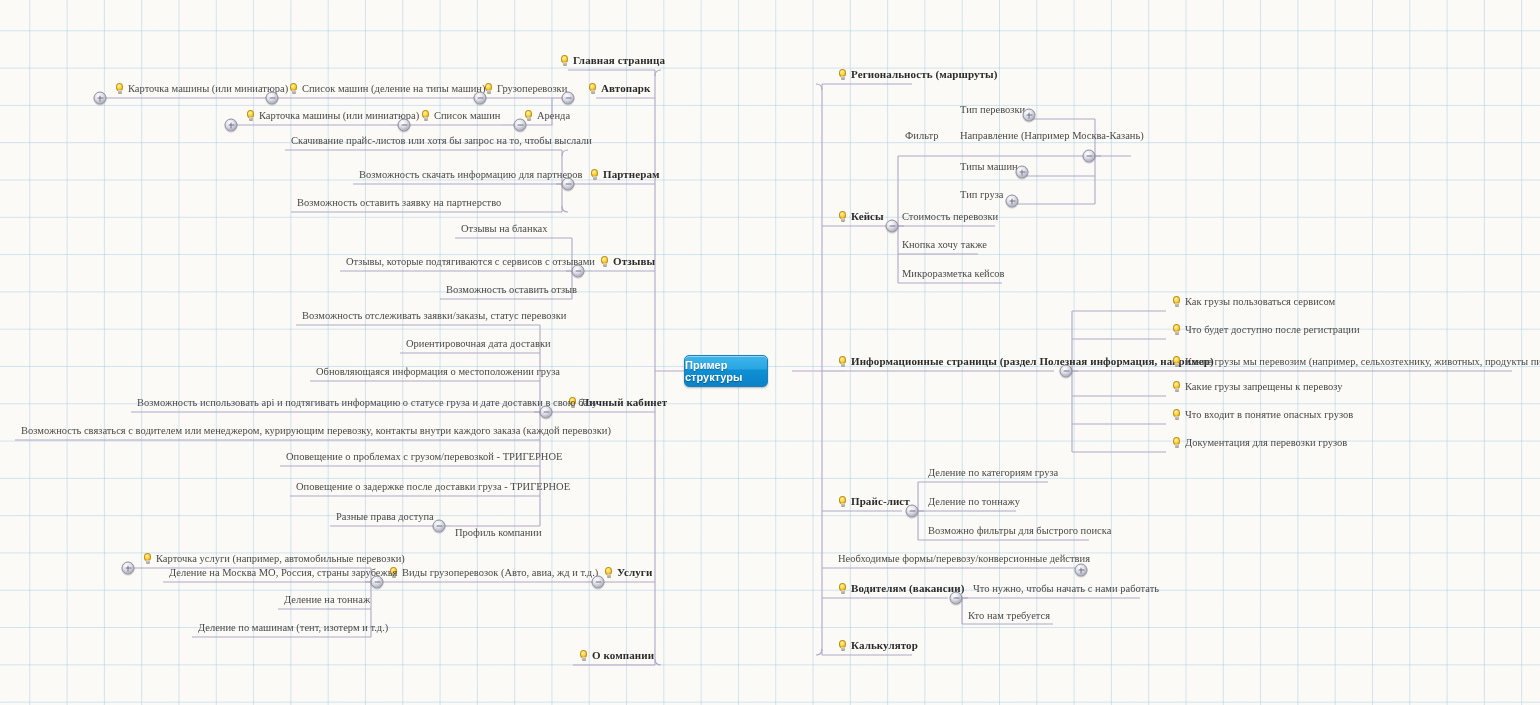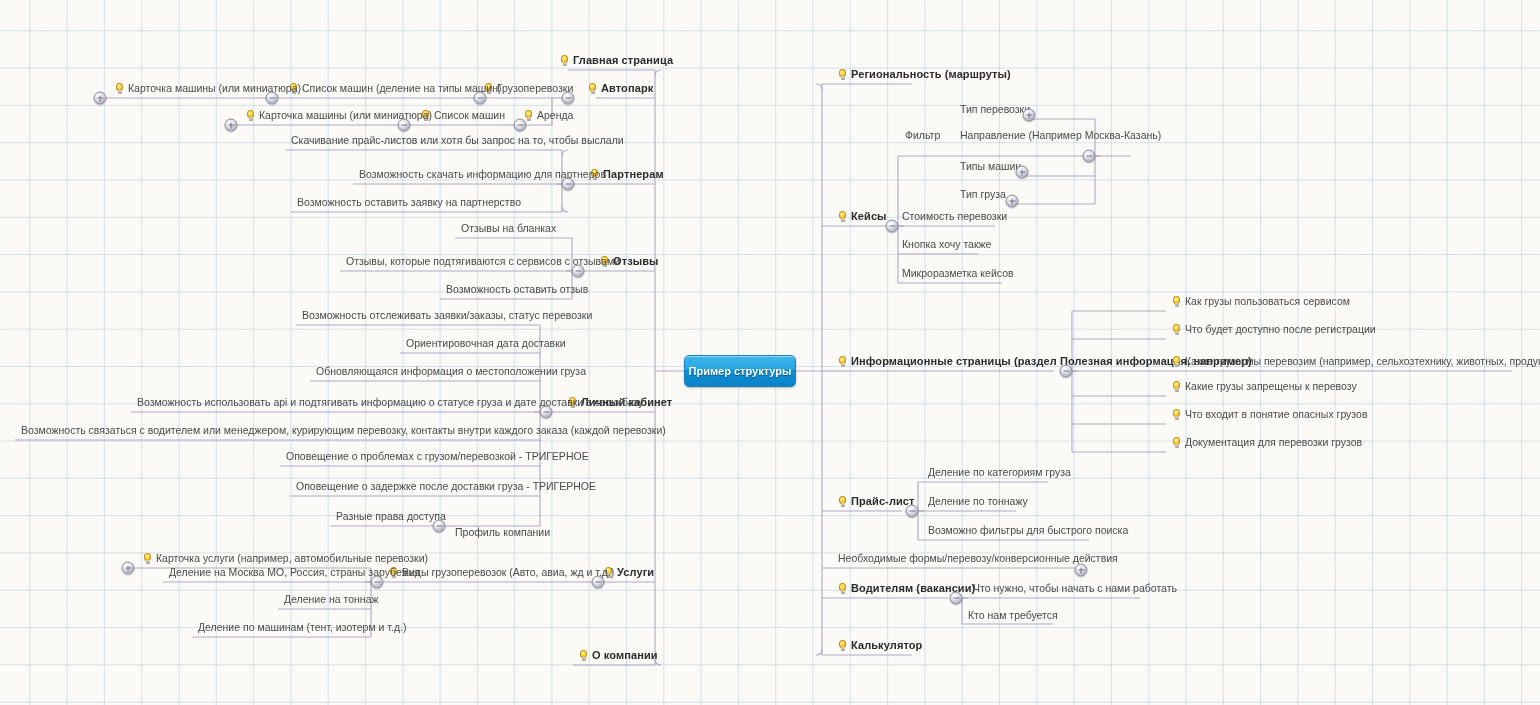--- a/index.html
+++ b/index.html
@@ -22,21 +22,21 @@
   .node{
     position:absolute;
     white-space:nowrap;
     color:#3a3a3a;
     line-height:13px;
     display:flex;
     align-items:center;
     transform:translateY(-100%);
     padding:0 2px 1px 2px;
   }
-  .node .lbl{ display:inline-block; }
+  .node .lbl{ display:inline-block;font-family:Liberation Serif, serif; }
   .node.plain{ font-size:10.5px; color:#4a4a4a; font-weight:400; }
   .node.topic{ font-size:11px; color:#2b2b2b; font-weight:bold; }
   .node.topic .lbl{ letter-spacing:.1px; }
 
   
   .bulb{
     position:relative; width:9px; height:12px; margin-right:4px;
     flex:0 0 9px;
   }
   .bulb .glass{
@@ -47,21 +47,21 @@
   }
   .bulb .base{
     position:absolute; left:2.5px; top:7.5px; width:4px; height:3.5px;
     background:linear-gradient(to bottom,#d9d3c3,#a9a190);
     border-radius:0 0 1px 1px;
   }
 
   
   #root-node{
     position:absolute;
-    left:684px; top:355px; width:112px; height:32px;
+    left:684px; top:355px; width:84px; height:32px;
     border-radius:5px;
     background:linear-gradient(to bottom,#3fb6ea 0%, #29a6e2 42%, #0e8fd4 48%, #0b82c8 100%);
     border:1px solid #1b7fbd;
     box-shadow:0 1px 2px rgba(0,0,0,.28), inset 0 1px 0 rgba(255,255,255,.45);
     display:flex; align-items:center; justify-content:center;
   }
   #root-node .lbl{
     color:#ffffff; font-size:11px; font-weight:bold;
     text-shadow:0 1px 1px rgba(0,0,0,.35);
   }

